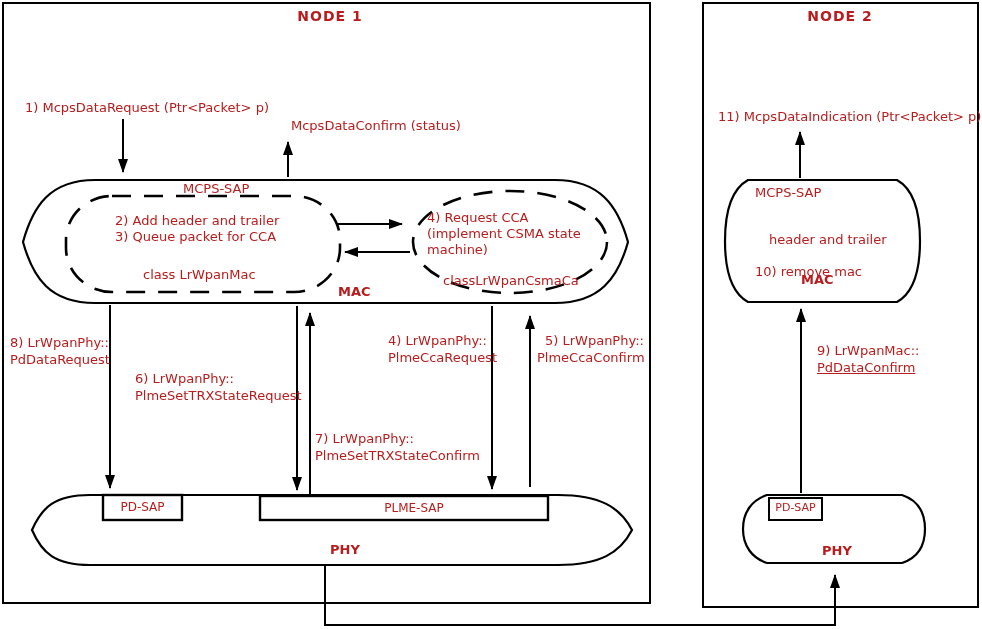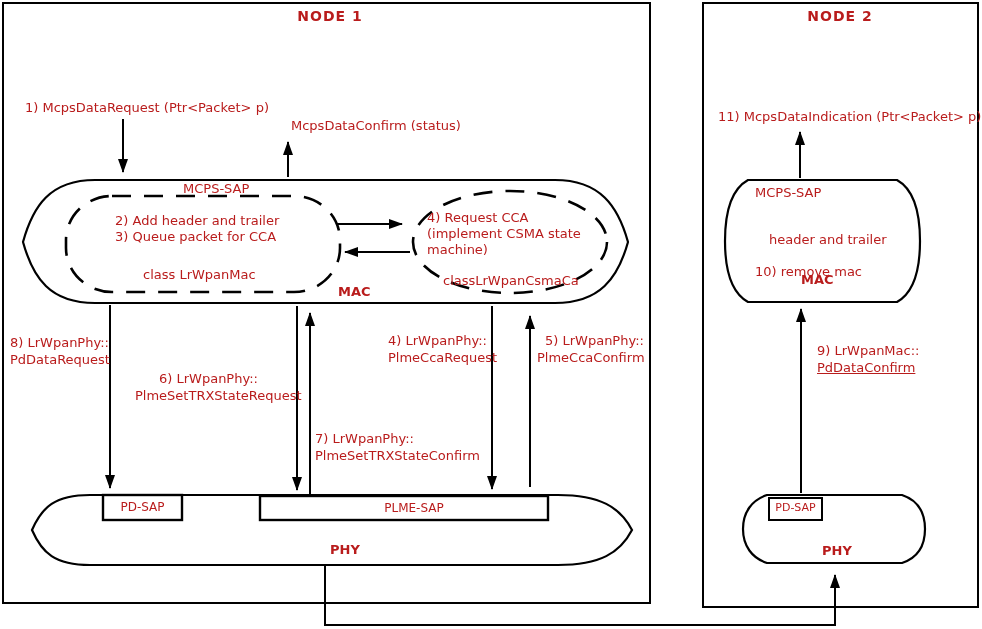--- a/index.html
+++ b/index.html
@@ -82,21 +82,21 @@
   <div class="lbl b" style="left:338px;top:284px;">MAC</div>
 
   <div class="lbl" style="left:427px;top:210px;">4) Request CCA</div>
   <div class="lbl" style="left:427px;top:226px;">(implement CSMA state</div>
   <div class="lbl" style="left:427px;top:242px;">machine)</div>
   <div class="lbl" style="left:443px;top:273px;">classLrWpanCsmaCa</div>
 
   <div class="lbl" style="left:10px;top:334px;line-height:17px;">8) LrWpanPhy::</div>
   <div class="lbl" style="left:10px;top:351px;line-height:17px;">PdDataRequest</div>
 
-  <div class="lbl" style="left:135px;top:370px;line-height:17px;margin-left:24px;">6) LrWpanPhy::</div>
+  <div class="lbl" style="left:135px;top:370px;line-height:17px;">6) LrWpanPhy::</div>
   <div class="lbl" style="left:135px;top:387px;line-height:17px;">PlmeSetTRXStateRequest</div>
 
   <div class="lbl" style="left:315px;top:430px;line-height:17px;text-align:center;">7) LrWpanPhy::</div>
   <div class="lbl" style="left:315px;top:447px;line-height:17px;">PlmeSetTRXStateConfirm</div>
 
   <div class="lbl" style="left:388px;top:332px;line-height:17px;">4) LrWpanPhy::</div>
   <div class="lbl" style="left:388px;top:349px;line-height:17px;">PlmeCcaRequest</div>
 
   <div class="lbl" style="left:537px;top:332px;line-height:17px;margin-left:8px;">5) LrWpanPhy::</div>
   <div class="lbl" style="left:537px;top:349px;line-height:17px;">PlmeCcaConfirm</div>

